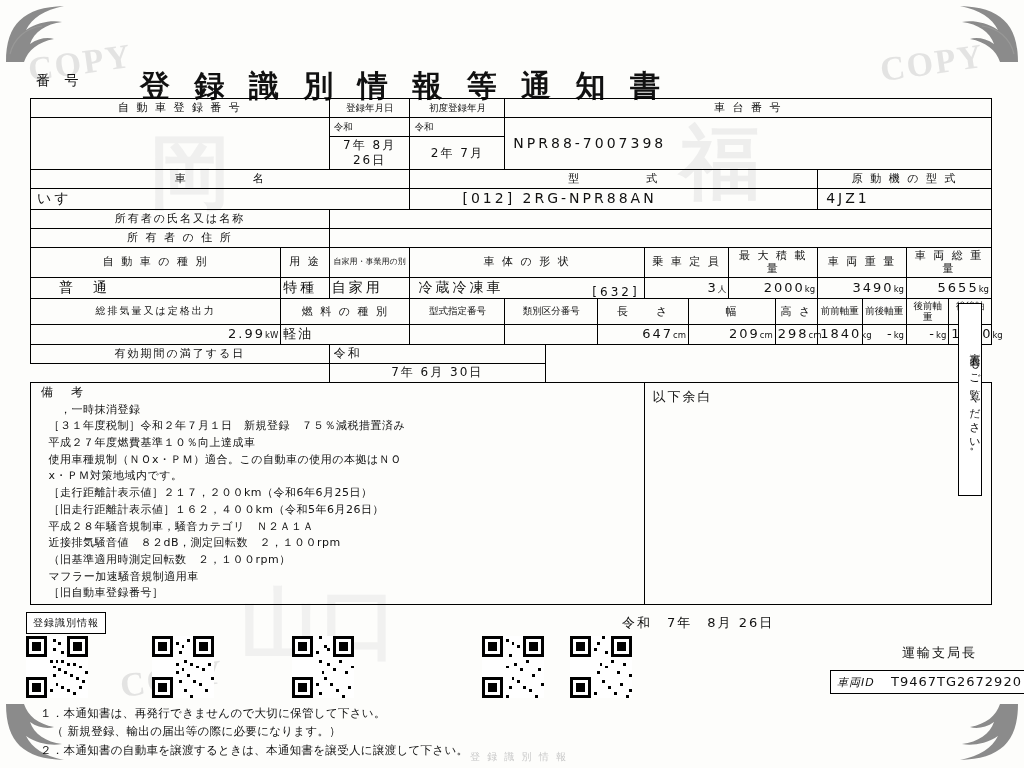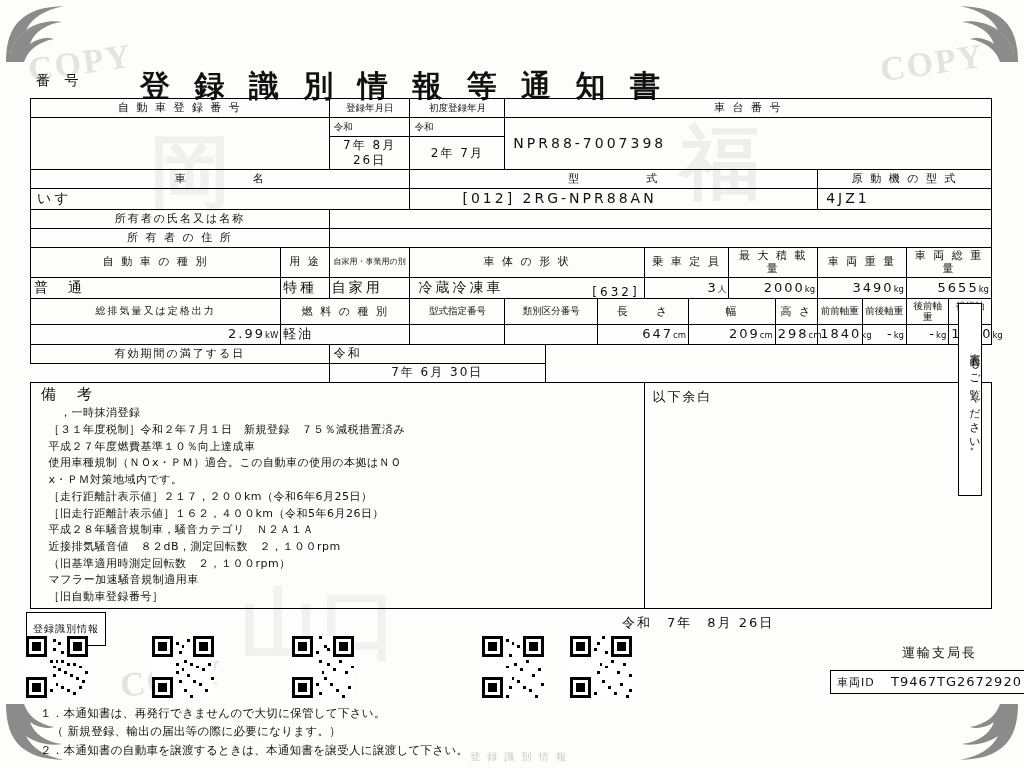--- a/index.html
+++ b/index.html
@@ -92,35 +92,35 @@
     font-size:11px;letter-spacing:3px;
     text-align:center;
     padding-top:6px;
     background:#fff;
   }
 
   
   #bottom{position:absolute;left:22px;top:612px;width:962px;height:130px;}
   .qrlabel{
     position:absolute;left:4px;top:0;
-    border:1px solid #000;padding:9px 6px;font-size:10px;letter-spacing:1px;background:#fff;
+    border:1px solid #000;padding:3px 6px;font-size:10px;letter-spacing:1px;background:#fff;
   }
   .qr{position:absolute;top:24px;width:62px;height:62px;}
   .qr svg{display:block;}
   .date-line{
     position:absolute;left:600px;top:2px;font-size:13px;letter-spacing:2px;
   }
   .office{
     position:absolute;left:880px;top:32px;font-size:13px;letter-spacing:2px;
   }
   .vidbox{
     position:absolute;left:808px;top:58px;border:1px solid #000;
     padding:3px 6px;font-size:13px;letter-spacing:1px;background:#fff;white-space:nowrap;
   }
-  .vid-key{font-size:11px;letter-spacing:1px;}
+  .vid-key{font-size:11px;letter-spacing:1px;font-style:italic;}
   .notes{
     position:absolute;left:18px;top:92px;font-size:11.5px;line-height:1.6;letter-spacing:.3px;
   }
   .footer-faint{
     position:absolute;left:470px;bottom:4px;font-size:10px;color:#c9c9c9;letter-spacing:2px;
   }
 </style>
 </head>
 <body>
 
@@ -220,21 +220,21 @@
         <td class="lbl">用 途</td>
         <td colspan="2" class="lbl-sm" style="font-size:8px">自家用・事業用の別</td>
         <td colspan="5" class="lbl">車 体 の 形 状</td>
         <td colspan="2" class="lbl">乗 車 定 員</td>
         <td colspan="2" class="lbl">最 大 積 載 量</td>
         <td colspan="2" class="lbl">車 両 重 量</td>
         <td colspan="2" class="lbl">車 両 総 重 量</td>
       </tr>
 
       <tr>
-        <td colspan="3" class="big tall" style="padding-left:3px">普　通</td>
+        <td colspan="3" class="big tall" style="padding-left:28px">普　通</td>
         <td class="big tall" style="padding-left:2px">特種</td>
         <td colspan="2" class="big tall" style="padding-left:2px">自家用</td>
         <td colspan="5" class="big tall" style="padding-left:8px;position:relative">
           <span>冷蔵冷凍車</span>
           <span style="position:absolute;right:4px;top:7px;font-size:12px">[632]</span>
         </td>
         <td colspan="2" class="val-r tall">
           <span>3</span><span class="unit">人</span>
         </td>
         <td colspan="2" class="val-r tall">
@@ -297,21 +297,21 @@
         <td colspan="5" class="val" style="padding-left:4px;font-size:12px">令和</td>
         <td colspan="10" rowspan="2" class="nb" style="border:none"></td>
       </tr>
       <tr>
         <td colspan="4" class="nb" style="border-left:1px solid #000;border-right:1px solid #000;border-bottom:1px solid #000;border-top:none"></td>
         <td colspan="5" class="val-c" style="font-size:12px">7年  6月 30日</td>
       </tr>
 
       <tr>
         <td colspan="11" style="height:200px;vertical-align:top;padding:0">
-          <div style="font-size:15px;letter-spacing:3px;padding:2px 0 0 10px">備　考</div>
+          <div style="font-size:12px;letter-spacing:3px;padding:2px 0 0 10px">備　考</div>
           <div class="remarks">
             <div class="ln">　　，一時抹消登録</div>
             <div class="ln">　［３１年度税制］令和２年７月１日　新規登録　７５％減税措置済み</div>
             <div class="ln">　平成２７年度燃費基準１０％向上達成車</div>
             <div class="ln">　使用車種規制（ＮＯx・ＰＭ）適合。この自動車の使用の本拠はＮＯ</div>
             <div class="ln">　x・ＰＭ対策地域内です。</div>
             <div class="ln">　［走行距離計表示値］２１７，２００km（令和6年6月25日）</div>
             <div class="ln">　［旧走行距離計表示値］１６２，４００km（令和5年6月26日）</div>
             <div class="ln">　平成２８年騒音規制車，騒音カテゴリ　Ｎ２Ａ１Ａ</div>
             <div class="ln">　近接排気騒音値　８２dB，測定回転数　２，１００rpm</div>

